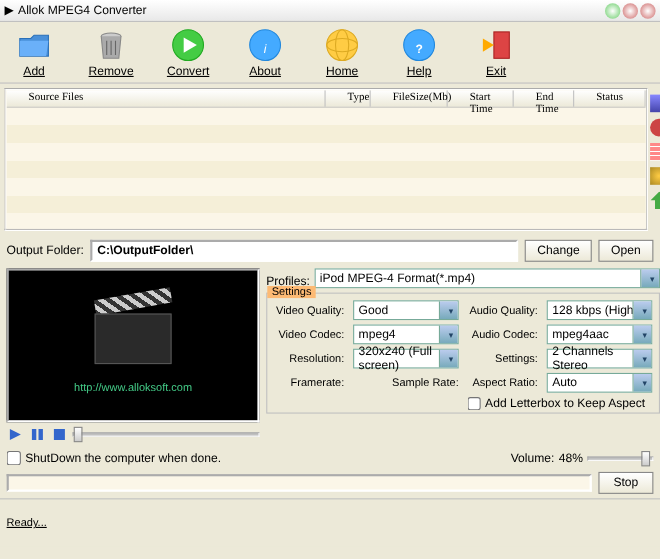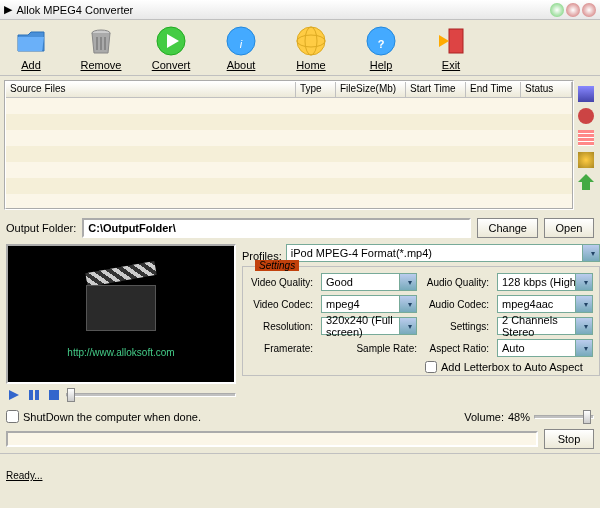--- a/index.html
+++ b/index.html
@@ -9,21 +9,21 @@
 .titlebar-btns { display: flex; gap: 2px; }
 .tbtn { width: 14px; height: 14px; border-radius: 50%; }
 .toolbar { height: 56px; display: flex; padding: 2px 6px; gap: 20px; border-bottom: 1px solid #c0c0c0; }
 .toolbar-item { display: flex; flex-direction: column; align-items: center; justify-content: center; width: 50px; cursor: pointer; }
 .toolbar-item .icon { width: 32px; height: 32px; display: flex; align-items: center; justify-content: center; }
 .toolbar-item .lbl { text-decoration: underline; margin-top: 2px; }
 .main { display: flex; padding: 4px; gap: 2px; }
 .left { flex: 1; }
 .table-wrap { border: 2px groove #fff; background: #fbf6e8; height: 130px; overflow: hidden; }
 .table-head { display: flex; background: linear-gradient(#fff,#ece9d8); border-bottom: 1px solid #c0c0c0; height: 16px; }
-.th { border-right: 1px solid #c0c0c0; padding: 1px 4px; font-size: 10px; }
+.th { border-right: 1px solid #c0c0c0; padding: 1px 20px; font-size: 10px; font-family: Liberation Serif, serif; }
 .table-body { height: 112px; background: repeating-linear-gradient(#fbf6e8,#fbf6e8 16px,#f5efd8 16px,#f5efd8 32px); }
 .side-icons { width: 20px; display: flex; flex-direction: column; gap: 6px; padding-top: 6px; align-items: center; }
 .side-icons div { width: 16px; height: 16px; cursor: pointer; }
 .outrow { display: flex; align-items: center; gap: 6px; padding: 4px 6px; }
 .outrow input[type=text] { flex: 1; border: 2px inset #fff; background: #ffffff; padding: 2px 4px; height: 20px; font-weight: bold; }
 .btn { background: linear-gradient(#fff,#ece9d8); border: 1px solid #888; padding: 2px 10px; height: 20px; cursor: pointer; min-width: 50px; }
 .lower { display: flex; padding: 2px 6px; gap: 6px; }
 .preview { width: 230px; }
 .preview-img { width: 230px; height: 140px; background: #000; display: flex; flex-direction: column; align-items: center; justify-content: center; border: 2px inset #fff; color: #5a8; }
 .clap { width: 70px; height: 60px; position: relative; }
@@ -34,21 +34,21 @@
 .pbtn { width: 16px; height: 14px; cursor: pointer; display: flex; align-items: center; justify-content: center; }
 .slider { flex: 1; height: 4px; background: #c0c0c0; border: 1px inset #fff; position: relative; }
 .slider-thumb { position: absolute; width: 8px; height: 14px; background: linear-gradient(#fff,#ccc); border: 1px solid #888; top: -6px; }
 .settings { flex: 1; }
 .profrow { display: flex; align-items: flex-end; gap: 4px; margin-bottom: 4px; }
 .profrow .sel { flex: 1; }
 .sel { border: 1px solid #7a9; background: #fff; height: 18px; display: flex; align-items: center; padding: 0 4px; position: relative; }
 .sel::after { content: ''; position: absolute; right: 0; top: 0; width: 16px; height: 100%; background: linear-gradient(#bce,#7ab); border-left: 1px solid #7a9; }
 .sel::before { content: '▾'; position: absolute; right: 4px; z-index: 1; font-size: 8px; color: #246; }
 .fieldset { border: 1px solid #c0c0c0; padding: 6px 6px 2px; position: relative; margin-top: 2px; }
-.fieldset .legend { position: absolute; top: -7px; left: 12px; background: #c2410c; padding: 0 4px; font-size: 10px; font-style: italic; }
+.fieldset .legend { position: absolute; top: -7px; left: 0; background: #fdba74; padding: 0 4px; font-size: 10px; }
 .fgrid { display: grid; grid-template-columns: 64px 96px 64px 96px; gap: 4px 8px; align-items: center; }
 .fgrid label { text-align: right; font-size: 10px; }
 .chk { display: flex; align-items: center; gap: 4px; grid-column: 3/5; font-size: 10px; }
 .chk input { width: 12px; height: 12px; }
 .bottomrow { display: flex; align-items: center; gap: 8px; padding: 2px 6px; }
 .bottomrow .chk2 { display: flex; align-items: center; gap: 4px; }
 .volrow { display: flex; align-items: center; gap: 4px; margin-left: auto; }
 .volslider { width: 60px; height: 4px; background: #c0c0c0; border: 1px inset #fff; position: relative; }
 .progrow { display: flex; align-items: center; gap: 6px; padding: 4px 6px; }
 .progress { flex: 1; height: 16px; border: 2px inset #fff; background: #fbf6e8; }
@@ -235,21 +235,21 @@
             <span>2 Channels Stereo</span>
           </div>
         <label>Framerate:</label>
         <label>Sample Rate:</label>
         <label>Aspect Ratio:</label>
         <div class="sel">
             <span>Auto</span>
           </div>
         <div class="chk">
           <input type="checkbox" style="">
-          <span>Add Letterbox to Auto Aspect</span>
+          <span>Add Letterbox to Keep Aspect</span>
         </div>
       </div>
     </div>
   </div>
 </div>
 
 <div class="bottomrow">
   <div class="chk2">
     <input type="checkbox" style="">
     <span>ShutDown the computer when done.</span>

